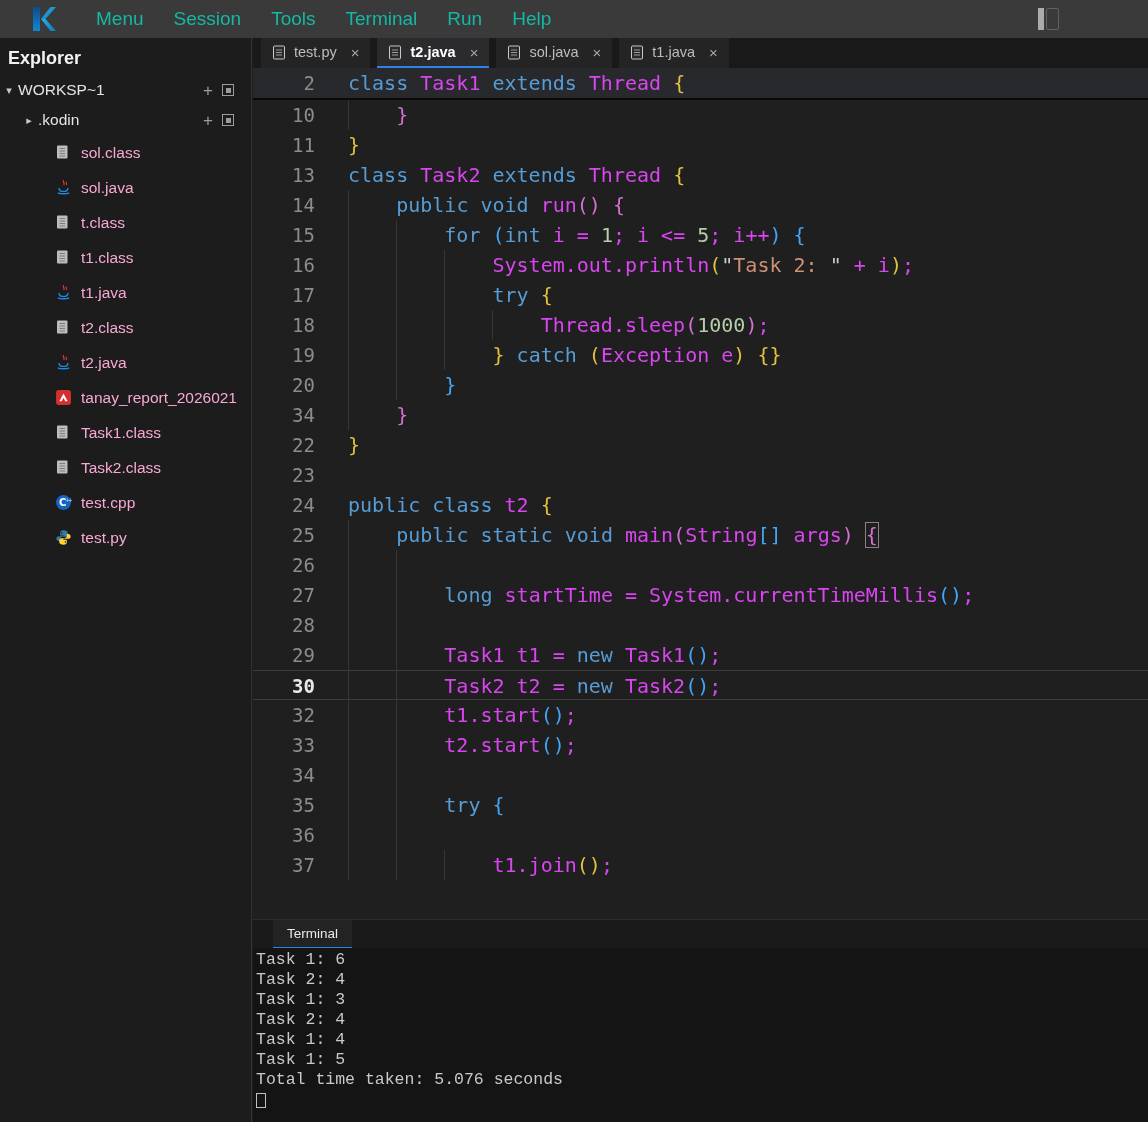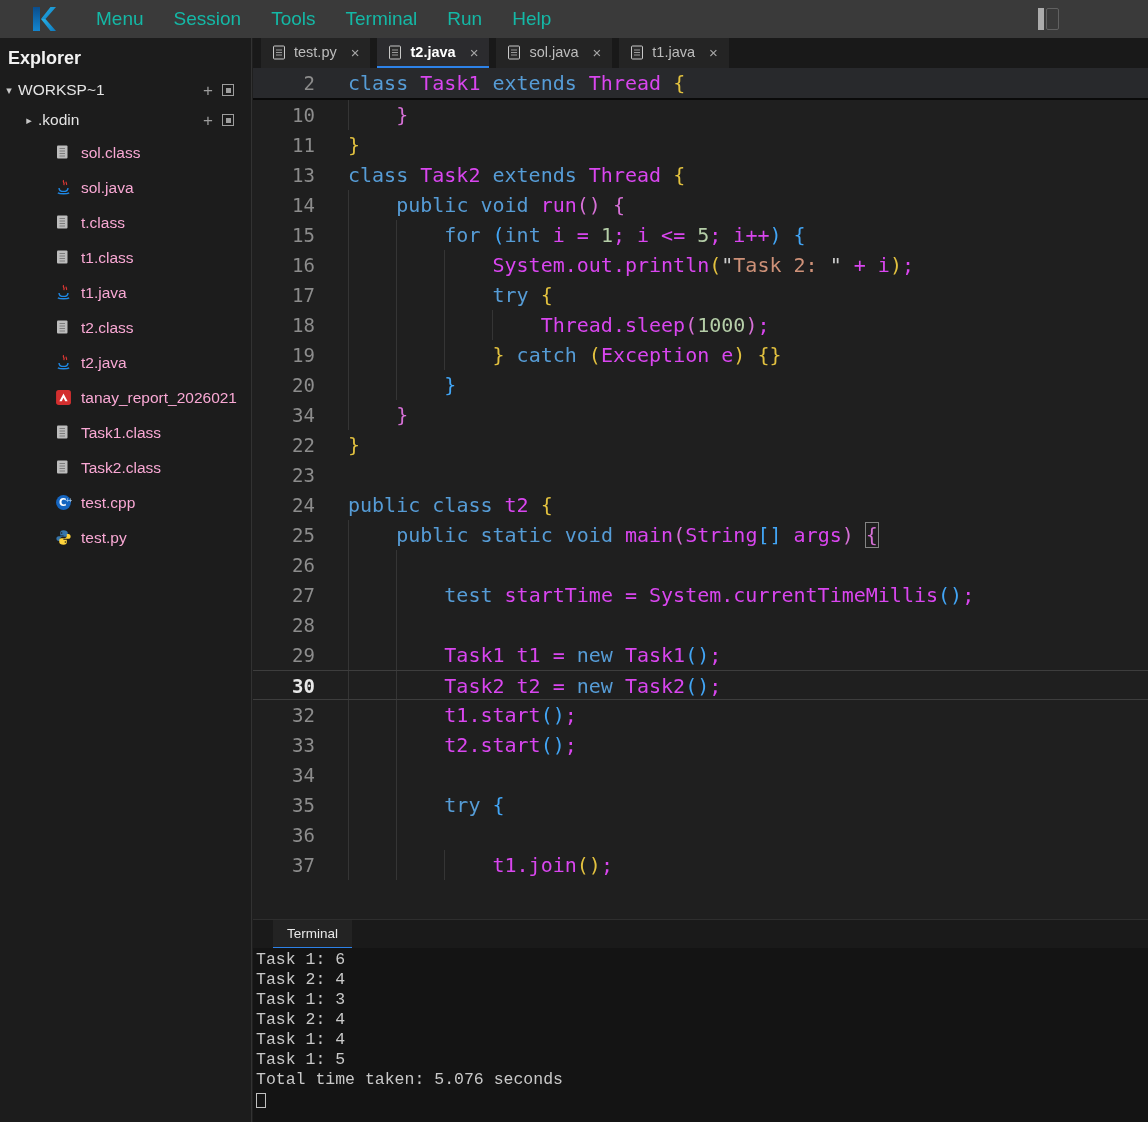--- a/index.html
+++ b/index.html
@@ -280,21 +280,21 @@
         <div class="crow"><span class="ln">17</span><span class="ccode"><span class="guide" style="left: calc(0ch + 33px);"></span><span class="guide" style="left: calc(4ch + 33px);"></span><span class="guide" style="left: calc(8ch + 33px);"></span><span class="pl">            </span><span class="kw">try </span><span class="b1">{</span></span></div>
         <div class="crow"><span class="ln">18</span><span class="ccode"><span class="guide" style="left: calc(0ch + 33px);"></span><span class="guide" style="left: calc(4ch + 33px);"></span><span class="guide" style="left: calc(8ch + 33px);"></span><span class="guide" style="left: calc(12ch + 33px);"></span><span class="pl">                Thread.sleep</span><span class="b2">(</span><span class="num">1000</span><span class="b2">)</span><span class="pl">;</span></span></div>
         <div class="crow"><span class="ln">19</span><span class="ccode"><span class="guide" style="left: calc(0ch + 33px);"></span><span class="guide" style="left: calc(4ch + 33px);"></span><span class="guide" style="left: calc(8ch + 33px);"></span><span class="pl">            </span><span class="b1">}</span><span class="pl"> </span><span class="kw">catch </span><span class="b1">(</span><span class="pl">Exception e</span><span class="b1">)</span><span class="pl"> </span><span class="b1">{}</span></span></div>
         <div class="crow"><span class="ln">20</span><span class="ccode"><span class="guide" style="left: calc(0ch + 33px);"></span><span class="guide" style="left: calc(4ch + 33px);"></span><span class="pl">        </span><span class="b3">}</span></span></div>
         <div class="crow"><span class="ln">34</span><span class="ccode"><span class="guide" style="left: calc(0ch + 33px);"></span><span class="pl">    </span><span class="b2">}</span></span></div>
         <div class="crow"><span class="ln">22</span><span class="ccode"><span class="b1">}</span></span></div>
         <div class="crow"><span class="ln">23</span><span class="ccode"></span></div>
         <div class="crow"><span class="ln">24</span><span class="ccode"><span class="kw">public </span><span class="kw">class </span><span class="pl">t2 </span><span class="b1">{</span></span></div>
         <div class="crow"><span class="ln">25</span><span class="ccode"><span class="guide" style="left: calc(0ch + 33px);"></span><span class="pl">    </span><span class="kw">public </span><span class="kw">static </span><span class="kw">void </span><span class="pl">main</span><span class="b2">(</span><span class="pl">String</span><span class="b3">[]</span><span class="pl"> args</span><span class="b2">)</span><span class="pl"> </span><span class="b2 match">{</span></span></div>
         <div class="crow"><span class="ln">26</span><span class="ccode"><span class="guide" style="left: calc(0ch + 33px);"></span><span class="guide" style="left: calc(4ch + 33px);"></span></span></div>
-        <div class="crow"><span class="ln">27</span><span class="ccode"><span class="guide" style="left: calc(0ch + 33px);"></span><span class="guide" style="left: calc(4ch + 33px);"></span><span class="pl">        </span><span class="kw">test </span><span class="pl">startTime = System.currentTimeMillis</span><span class="b3">()</span><span class="pl">;</span></span></div>
+        <div class="crow"><span class="ln">27</span><span class="ccode"><span class="guide" style="left: calc(0ch + 33px);"></span><span class="guide" style="left: calc(4ch + 33px);"></span><span class="pl">        </span><span class="kw">long </span><span class="pl">startTime = System.currentTimeMillis</span><span class="b3">()</span><span class="pl">;</span></span></div>
         <div class="crow"><span class="ln">28</span><span class="ccode"><span class="guide" style="left: calc(0ch + 33px);"></span><span class="guide" style="left: calc(4ch + 33px);"></span></span></div>
         <div class="crow"><span class="ln">29</span><span class="ccode"><span class="guide" style="left: calc(0ch + 33px);"></span><span class="guide" style="left: calc(4ch + 33px);"></span><span class="pl">        Task1 t1 = </span><span class="kw">new </span><span class="pl">Task1</span><span class="b3">()</span><span class="pl">;</span></span></div>
         <div class="crow cur"><span class="ln">30</span><span class="ccode"><span class="guide" style="left: calc(0ch + 33px);"></span><span class="guide" style="left: calc(4ch + 33px);"></span><span class="pl">        Task2 t2 = </span><span class="kw">new </span><span class="pl">Task2</span><span class="b3">()</span><span class="pl">;</span></span></div>
         <div class="crow"><span class="ln">32</span><span class="ccode"><span class="guide" style="left: calc(0ch + 33px);"></span><span class="guide" style="left: calc(4ch + 33px);"></span><span class="pl">        t1.start</span><span class="b3">()</span><span class="pl">;</span></span></div>
         <div class="crow"><span class="ln">33</span><span class="ccode"><span class="guide" style="left: calc(0ch + 33px);"></span><span class="guide" style="left: calc(4ch + 33px);"></span><span class="pl">        t2.start</span><span class="b3">()</span><span class="pl">;</span></span></div>
         <div class="crow"><span class="ln">34</span><span class="ccode"><span class="guide" style="left: calc(0ch + 33px);"></span><span class="guide" style="left: calc(4ch + 33px);"></span></span></div>
         <div class="crow"><span class="ln">35</span><span class="ccode"><span class="guide" style="left: calc(0ch + 33px);"></span><span class="guide" style="left: calc(4ch + 33px);"></span><span class="pl">        </span><span class="kw">try </span><span class="b3">{</span></span></div>
         <div class="crow"><span class="ln">36</span><span class="ccode"><span class="guide" style="left: calc(0ch + 33px);"></span><span class="guide" style="left: calc(4ch + 33px);"></span></span></div>
         <div class="crow"><span class="ln">37</span><span class="ccode"><span class="guide" style="left: calc(0ch + 33px);"></span><span class="guide" style="left: calc(4ch + 33px);"></span><span class="guide" style="left: calc(8ch + 33px);"></span><span class="pl">            t1.join</span><span class="b1">()</span><span class="pl">;</span></span></div>
       </div>

